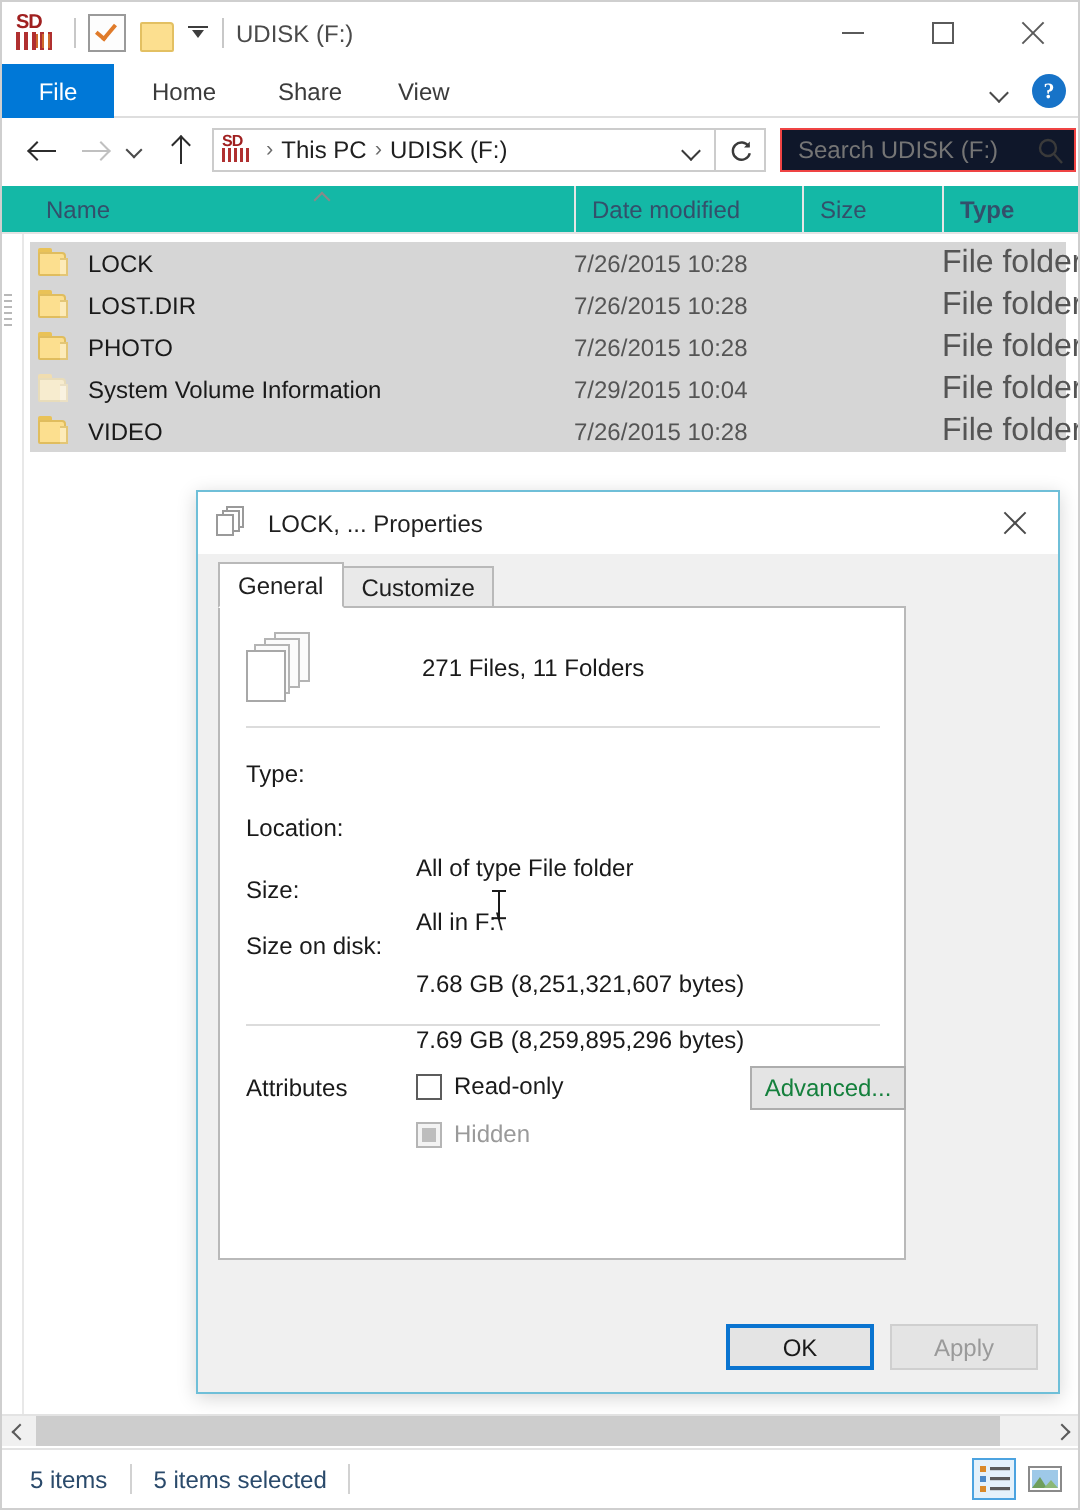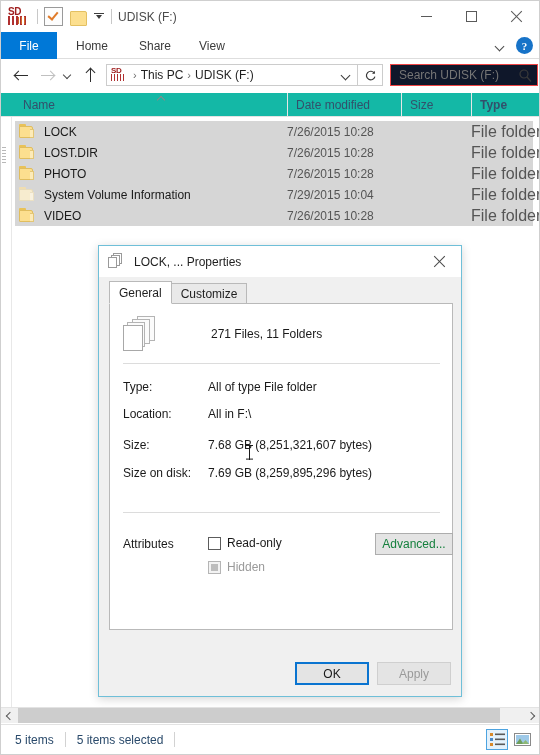--- a/index.html
+++ b/index.html
@@ -454,21 +454,21 @@
   }
   .vbtn.active {
     border: 1px solid #4ca3e0;
     background: #e4f1fb;
   }
 
   
   .dialog {
     position: absolute;
     left: 97px; top: 244px;
-    width: 364px; height: 452px;
+    width: 432px; height: 452px;
     background: #f0f0f0;
     border: 1px solid #6fbfd8;
     box-sizing: border-box;
     box-shadow: 0 2px 9px rgba(0,0,0,0.17);
   }
   .dlg-title {
     position: absolute; left: 0; top: 0;
     width: 100%; height: 31px;
     background: #ffffff;
     display: flex; align-items: center;
@@ -560,21 +560,21 @@
   .dlg-hr {
     position: absolute; height: 1px;
     background: #dcdcdc;
   }
   .info-row {
     position: absolute; left: 13px;
     font-size: 12px; color: #1a1a1a;
     white-space: nowrap;
   }
   .info-label { position: absolute; left: 0; }
-  .info-value { position: absolute; left: 85px; }
+  .info-value { position: absolute; left: 85px; margin-top: 47px; }
 
   .attr-block { position: absolute; left: 13px; top: 232px; }
   .attr-label {
     position: absolute; left: 0; top: 1px;
     font-size: 12px; color: #1a1a1a;
   }
   .cbrow {
     position: absolute; left: 85px;
     display: flex; align-items: center;
   }

